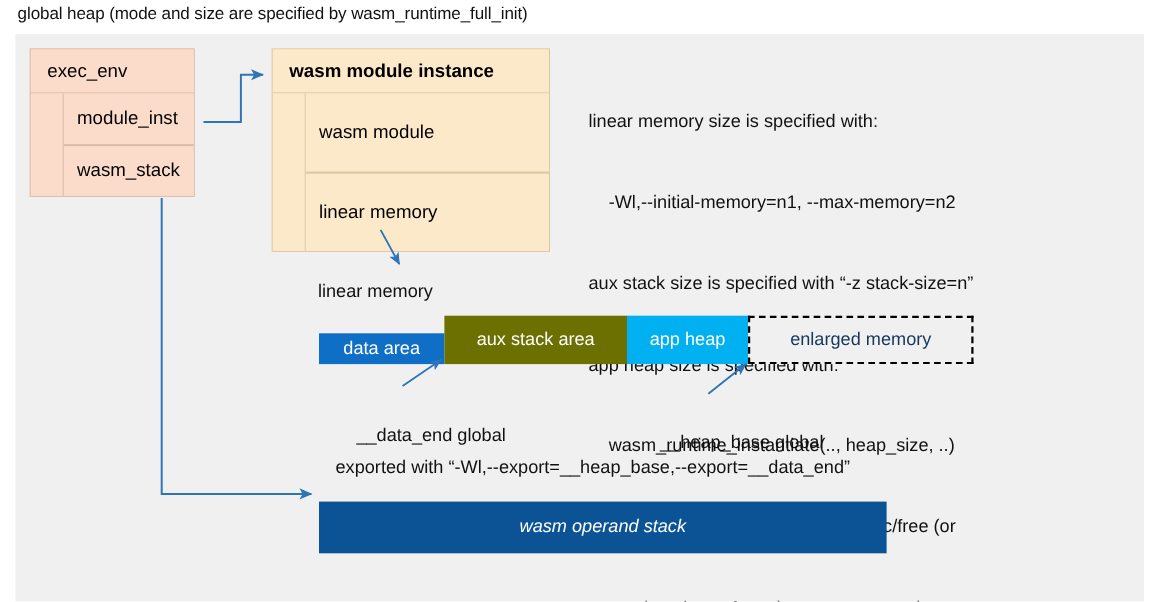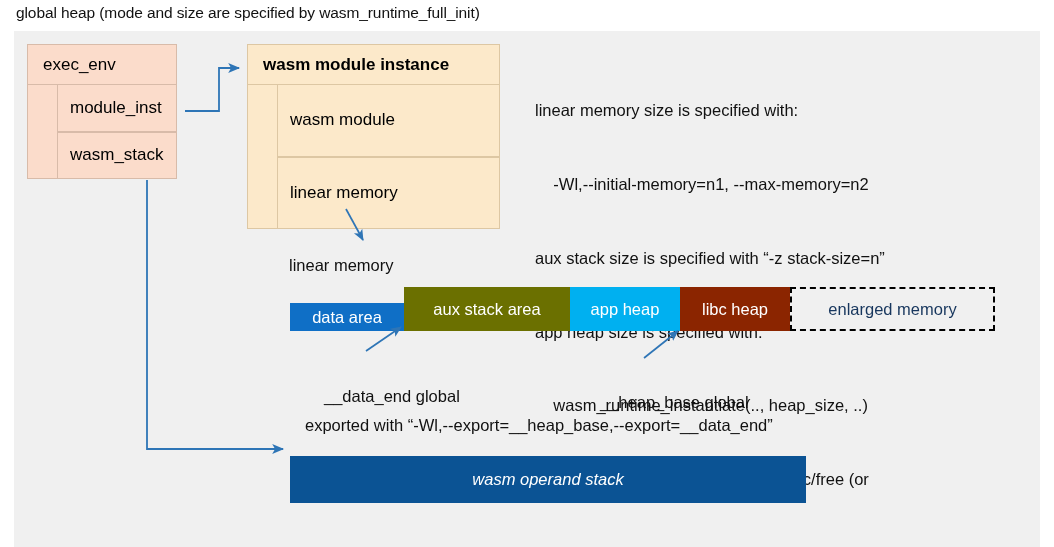--- a/index.html
+++ b/index.html
@@ -221,21 +221,20 @@
       <div>    wasm_runtime_instantiate(.., heap_size, ..)</div>
       <div>app heap is created only when malloc/free (or</div>
       <div>__new/__release for as) are not exported</div>
     </div>
 
     <div id="linear-memory-caption">linear memory</div>
     <div id="memory-strip">
       <div class="mem-seg" style="width: 114px; flex: 0 0 114px; background: rgb(15, 111, 198); margin-top: 16px;">data area</div>
       <div class="mem-seg" style="width: 166px; flex: 0 0 166px; background: rgb(107, 112, 0);">aux stack area</div>
       <div class="mem-seg" style="width: 110px; flex: 0 0 110px; background: rgb(0, 176, 240);">app heap</div>
-      <div class="mem-seg" style="width: 110px; flex: 0 0 110px; background: rgb(139, 37, 0);">libc heap</div>
       <div class="mem-seg enlarged" style="width: 205px; flex: 0 0 205px;">enlarged memory</div>
     </div>
 
     <div class="note-text" id="data-end-label">__data_end global</div>
     <div class="note-text" id="heap-base-label">__heap_base global</div>
     <div class="note-text" id="exported-with">exported with “-Wl,--export=__heap_base,--export=__data_end”</div>
 
     <div id="operand-stack-box" style="background: rgb(11, 83, 148);">wasm operand stack</div>
     <div id="operand-stack-notes">
       

